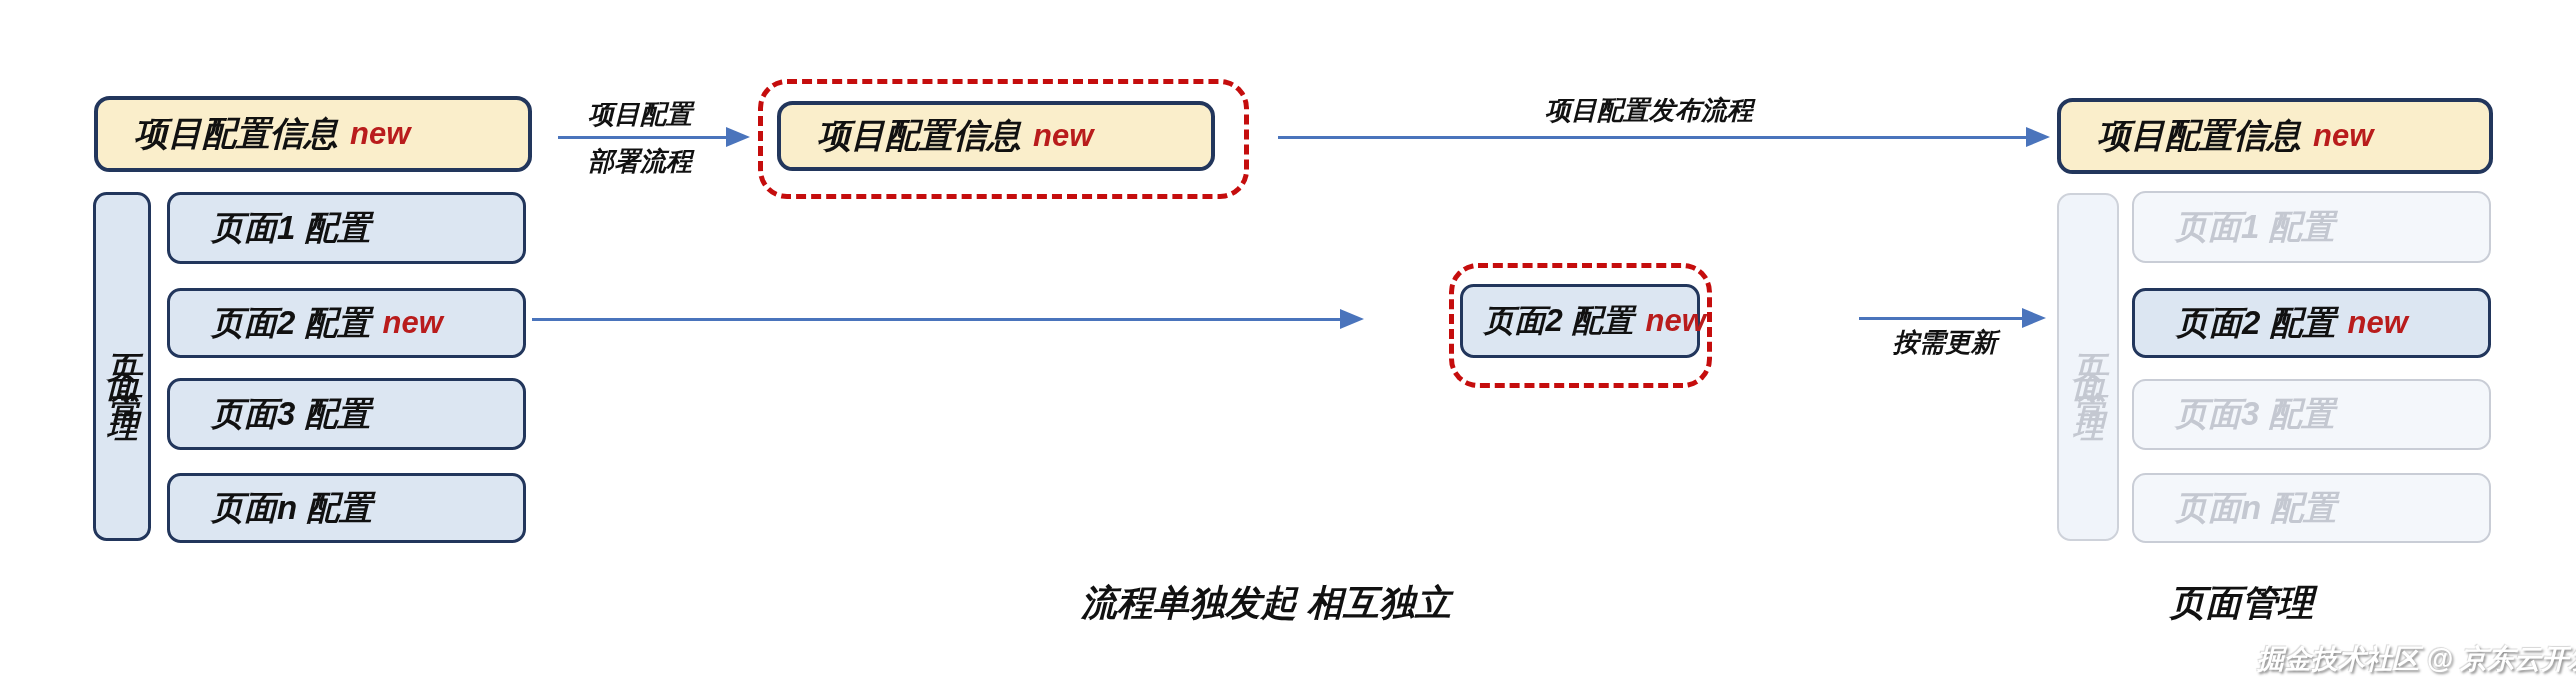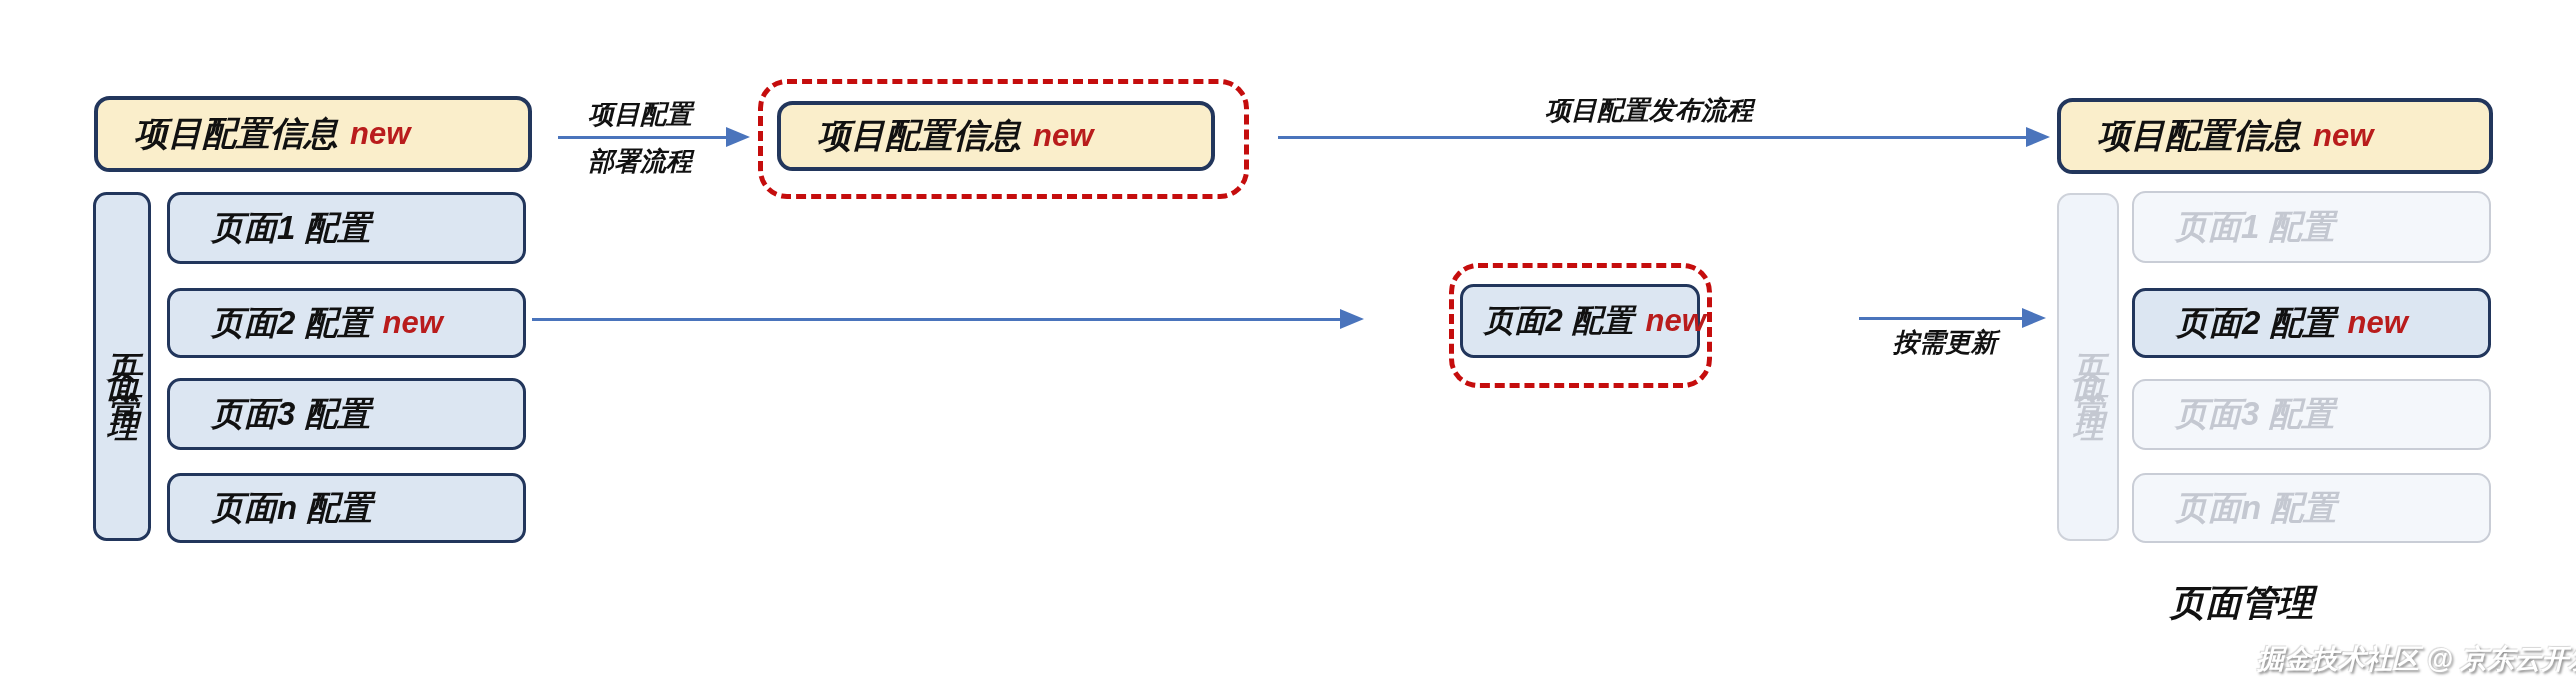--- a/index.html
+++ b/index.html
@@ -139,18 +139,19 @@
   </div>
   <div class="box node-faded" style="left:2132px; top:379px; width:359px; height:71px;">
     <span>页面3 配置</span>
     <span class="badge badge-faded"></span>
   </div>
   <div class="box node-faded" style="left:2132px; top:473px; width:359px; height:70px;">
     <span>页面n 配置</span>
     <span class="badge badge-faded"></span>
   </div>
 
+  <div class="caption" style="left:987px; top:579px; width:558px;">流程单独发起 相互独立</div>
   <div class="caption" style="left:2061px; top:579px; width:361px;">页面管理</div>
 
   <div class="watermark" style="left:2257px; top:641px;">掘金技术社区 @ 京东云开发者</div>
 
 </div>
 
 
 </body></html>

